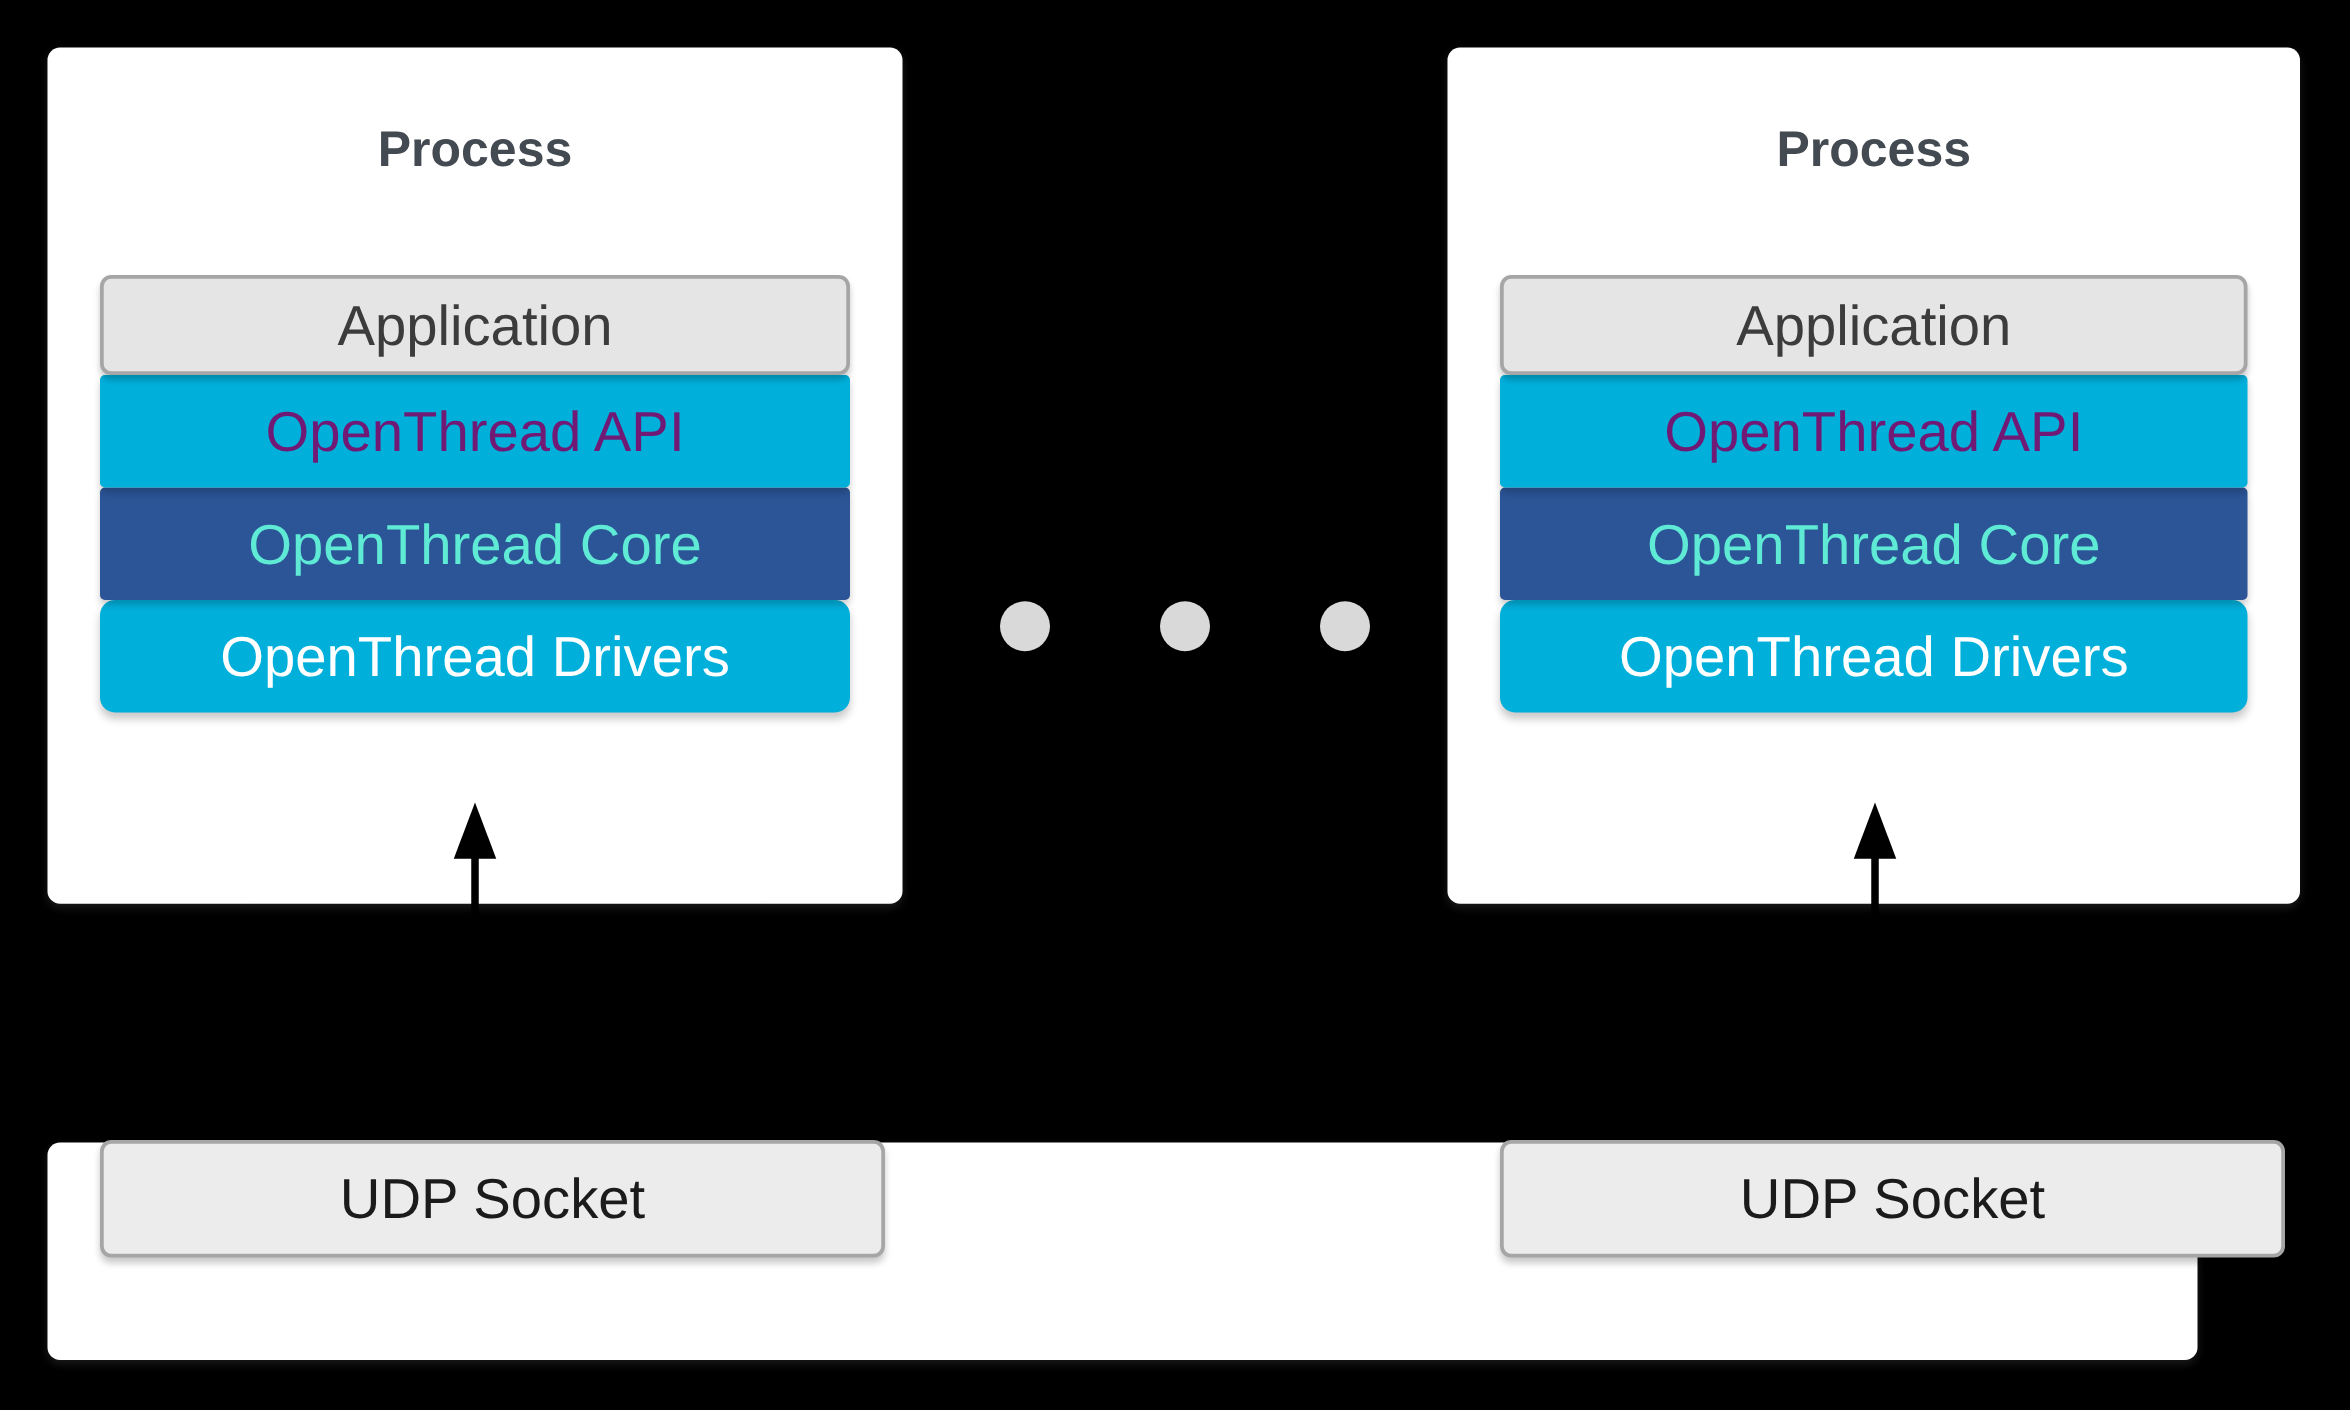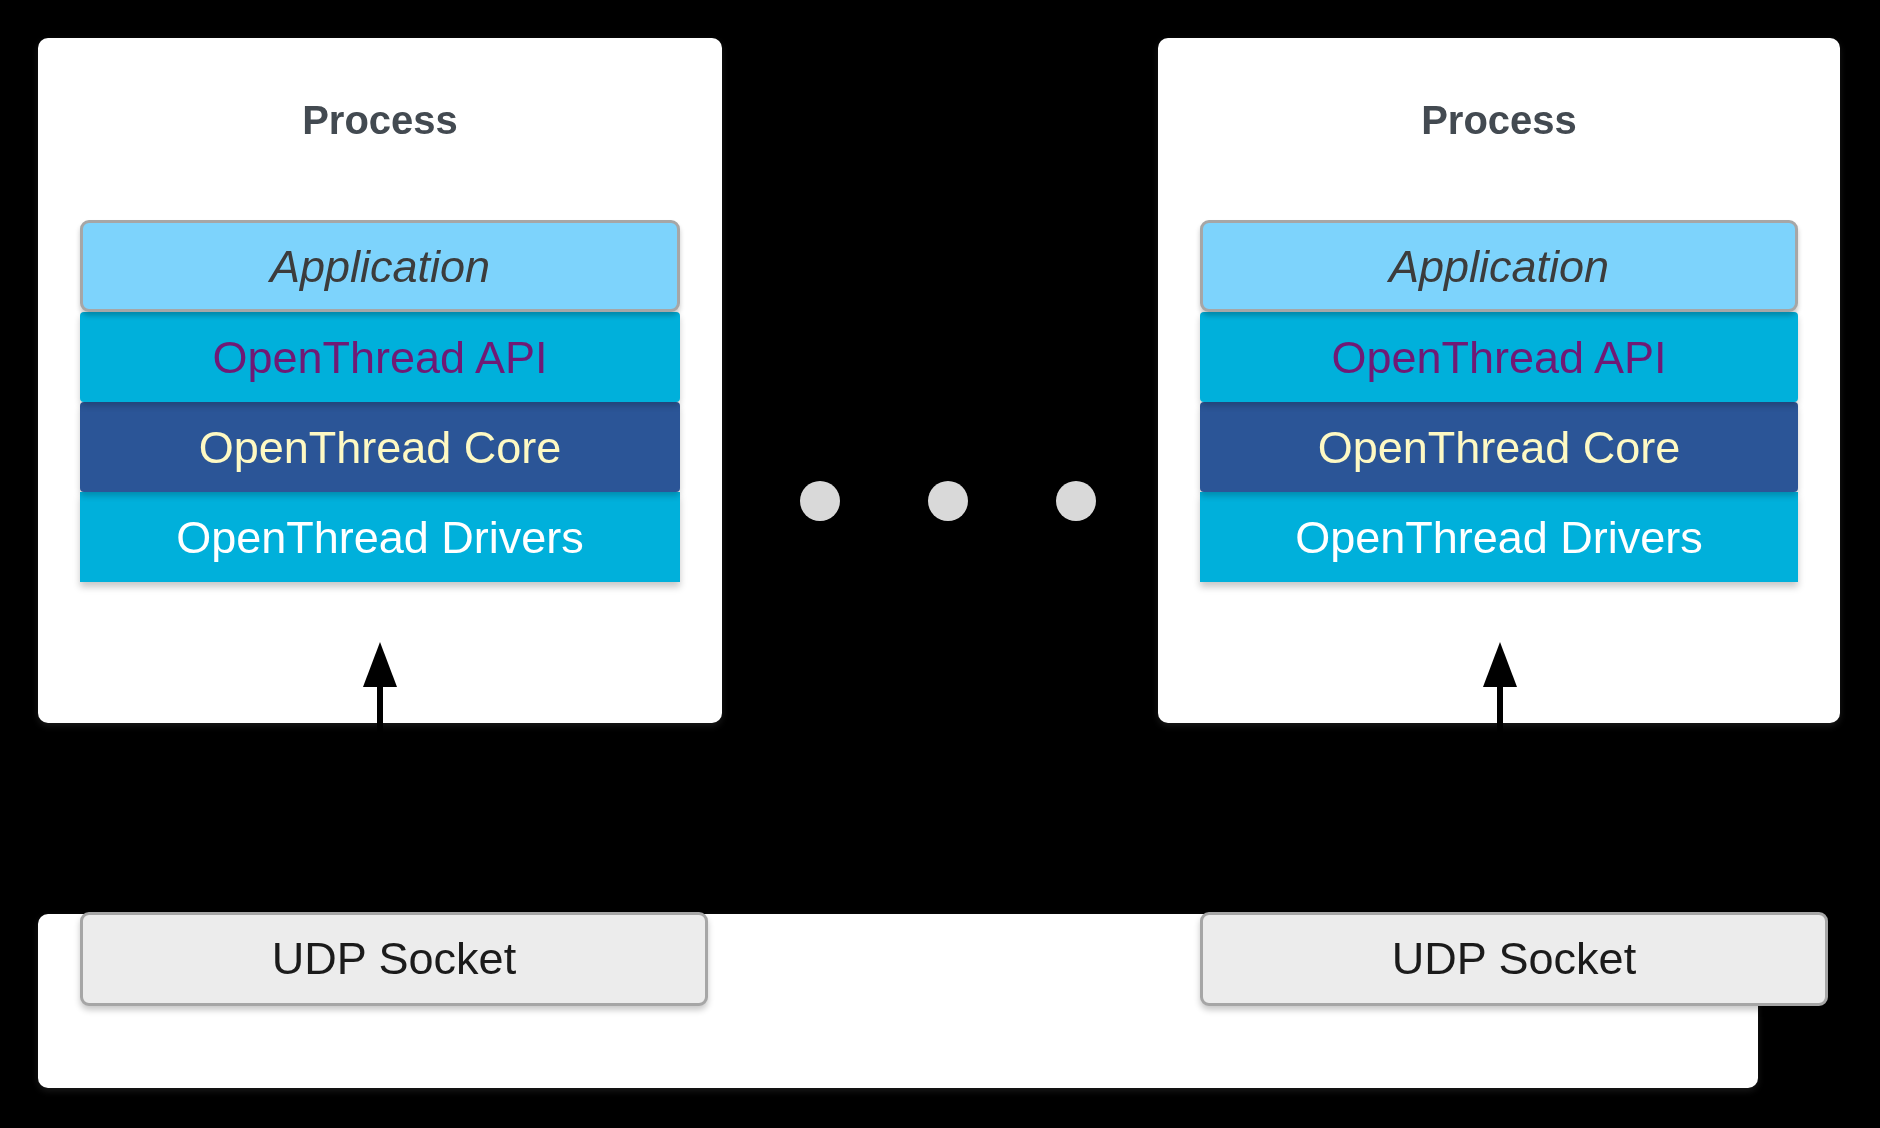--- a/index.html
+++ b/index.html
@@ -70,47 +70,46 @@
     height: 90px;
     display: flex;
     align-items: center;
     justify-content: center;
     font-size: 45px;
     line-height: 1;
     box-sizing: border-box;
   }
 
   .layer-app {
-    background: #7dd3fc;
+    background: #e5e5e5;
     border: 3px solid #a6a6a6;
     border-radius: 9px;
     color: #3c3c3c;
     box-shadow: 0 4px 5px rgba(0,0,0,0.22);
     z-index: 4;
-    height: 92px;
-    font-style: italic;
+    height: 80px;
   }
   .layer-api {
     background: #00b0db;
     color: #701a75;
     border-radius: 4px;
     box-shadow: 0 4px 6px rgba(0,0,0,0.20);
     z-index: 3;
   }
   .layer-core {
     background: #2b5597;
-    color: #fef9c3;
+    color: #5eead4;
     border-radius: 4px;
     box-shadow: 0 4px 6px rgba(0,0,0,0.20);
     z-index: 2;
   }
   .layer-drivers {
     background: #00b0db;
     color: #ffffff;
-    border-radius: 0;
+    border-radius: 12px;
     box-shadow: 0 5px 7px rgba(0,0,0,0.22);
     z-index: 1;
   }
 
   
   .arrow {
     position: absolute;
     width: 46px;
     height: 112px;
     top: 640px;

